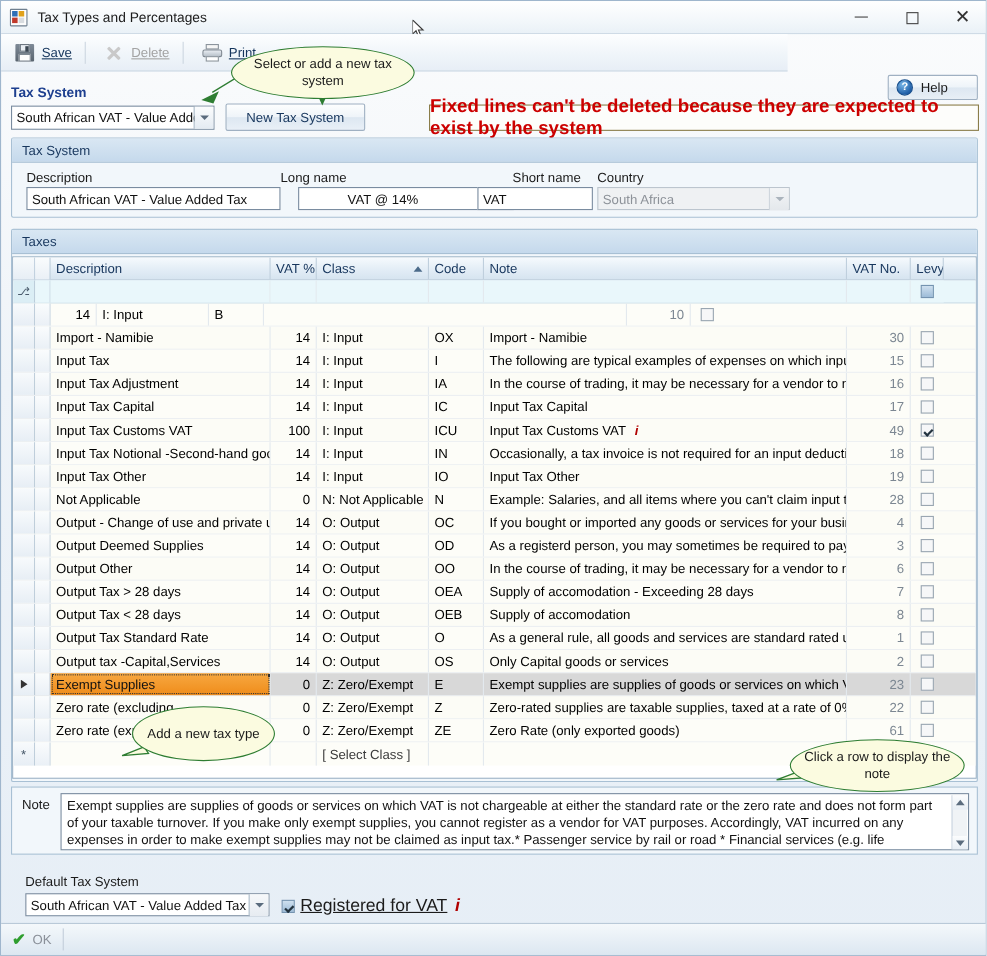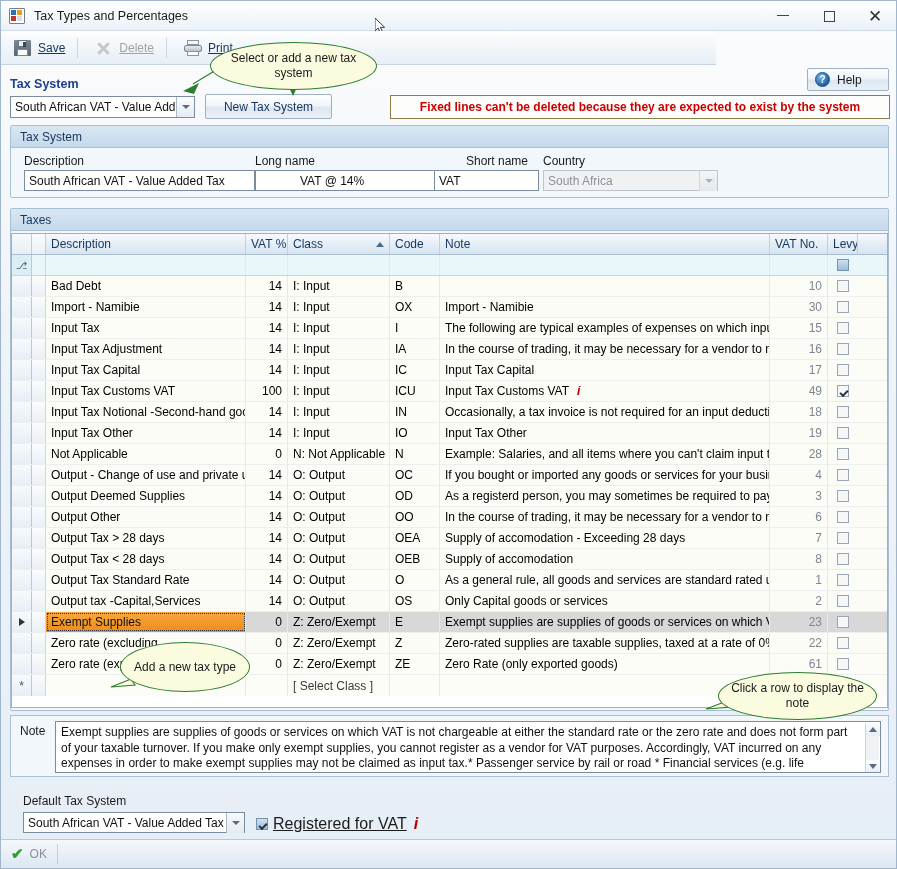--- a/index.html
+++ b/index.html
@@ -111,21 +111,21 @@
     position:absolute; left:204px; top:93px; width:127px; height:25px;
     background: linear-gradient(to bottom,#fdfefe 0%, #eff4f9 48%, #dde7f1 52%, #e9f0f7 100%);
     border:1px solid #9fb0c2; border-radius:2px;
     display:flex; align-items:center; justify-content:center;
     font-size:12px; color:#17365d;
   }
   #msg-fixedlines {
     position:absolute; left:389px; top:94px; width:500px; height:24px;
     border:1px solid #8a7d4a; background:#fdfdfb;
     display:flex; align-items:center; justify-content:center;
-    color:#cc0000; font-weight:bold; font-size:12px;
+    color:#cc0000; font-weight:bold; font-size:17px;
   }
   #btn-help {
     position:absolute; left:806px; top:67px; width:82px; height:23px;
     background: linear-gradient(to bottom,#fcfdfe 0%, #eef4f9 48%, #dde7f1 52%, #e8eff6 100%);
     border:1px solid #9fb0c2; border-radius:2px;
     display:flex; align-items:center; gap:7px; padding-left:7px;
     font-size:12px; color:#1b1b1b;
   }
   .help-orb {
     width:15px;height:15px;border-radius:50%;
@@ -331,21 +331,21 @@
     <span class="help-orb">?</span>
     <span>Help</span>
   </div>
 
   <div class="group" id="grp-taxsystem">
     <div class="group-header">Tax System</div>
     <div class="fld-label" style="left:13px; top:28px;">Description</div>
     <div class="fld" style="left:13px; top:44px; width:231px;">South African VAT - Value Added Tax</div>
 
     <div class="fld-label" style="left:244px; top:28px;">Long name</div>
-    <div class="fld" style="left:244px; top:44px; width:196px;padding-left:44px;">VAT @ 14%</div>
+    <div class="fld" style="left:260px; top:44px; width:196px;padding-left:44px;">VAT @ 14%</div>
 
     <div class="fld-label" style="left:423px; top:28px;margin-left:32px;">Short name</div>
     <div class="fld" style="left:423px; top:44px; width:105px;">VAT</div>
 
     <div class="fld-label" style="left:532px; top:28px;">Country</div>
     <div class="fld readonly" style="left:532px; top:44px; width:175px;">
       <span>South Africa</span>
       <span class="combo-arrow" style="background:linear-gradient(to bottom,#f3f5f7,#e4e8ec);border-left:1px solid #cfd6dd;">
           <span class="caret-down" style="border-top-color:#aab3bc;"></span>
         </span>
@@ -385,21 +385,20 @@
       <div class="cell c-vatno"></div>
       <div class="cell c-levy">
           <span class="chk blue"></span>
         </div>
     </div>
 
     <div id="grid-body">
         <div class="row drow">
           <div class="cell c-ind"></div>
           <div class="cell c-sel"></div>
-          <div class="cell c-desc">Bad Debt</div>
           <div class="cell c-vat">14</div>
           <div class="cell c-class">I: Input</div>
           <div class="cell c-code">B</div>
           <div class="cell c-note"></div>
           <div class="cell c-vatno">10</div>
           <div class="cell c-levy">
             <span class="chk"></span>
           </div>
         </div>
         <div class="row drow">

